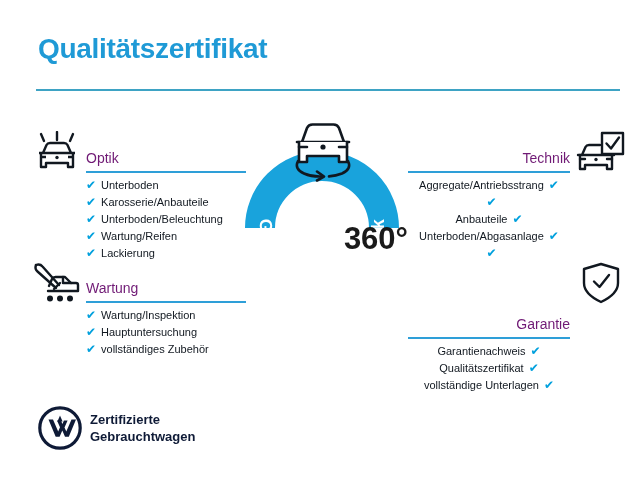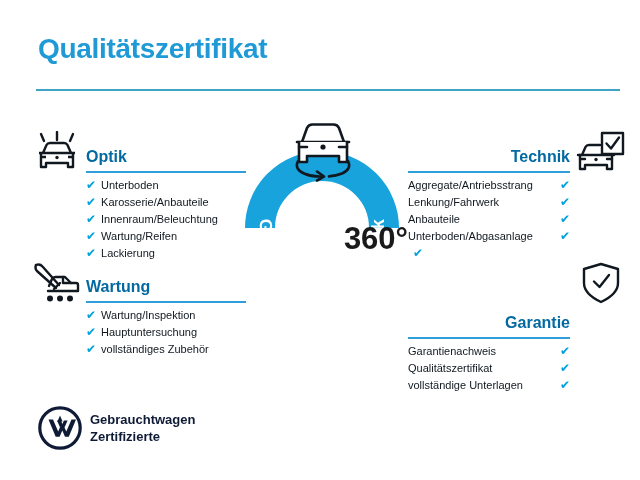--- a/index.html
+++ b/index.html
@@ -24,38 +24,38 @@
   .title-rule{
     position:absolute;left:28px;top:89px;width:584px;height:2px;
     background:#3ea3c4;
   }
 
   
   .section{position:absolute;}
   .sec-head{position:relative;height:24px;}
   .sec-title{
     position:absolute;bottom:1px;
-    font-size:16px;font-weight:bold;color:#0369a1;
+    font-size:14px;font-weight:normal;color:#701a75;
     white-space:nowrap;
   }
   .sec-left .sec-title{left:0;}
   .sec-right .sec-title{right:0;}
   .sec-rule{
     position:absolute;left:0;right:0;bottom:-6px;height:2px;
     background:#2e9fd8;
   }
   .sec-list{position:absolute;left:0;right:0;top:34px;}
   .sec-item{
     font-size:11px;color:#111820;
     line-height:17px;
     white-space:nowrap;
     display:flex;align-items:center;
   }
   .sec-left .sec-item{justify-content:flex-start;}
-  .sec-right .sec-item{justify-content:space-between;}
+  .sec-right .sec-item{justify-content:center;}
   .check{
     color:#00a0dd;font-size:12px;font-weight:bold;
     line-height:17px;
   }
   .sec-left .check{margin-right:5px;}
   .sec-right .check{margin-left:5px;}
 
   
   .sec-icon{position:absolute;}
 
@@ -115,21 +115,21 @@
       <div class="sec-item">
           <span class="check">✔</span>
           <span>Unterboden</span>
         </div>
       <div class="sec-item">
           <span class="check">✔</span>
           <span>Karosserie/Anbauteile</span>
         </div>
       <div class="sec-item">
           <span class="check">✔</span>
-          <span>Innenraum/Beleuchtung</span>
+          <span>Unterboden/Beleuchtung</span>
         </div>
       <div class="sec-item">
           <span class="check">✔</span>
           <span>Wartung/Reifen</span>
         </div>
       <div class="sec-item">
           <span class="check">✔</span>
           <span>Lackierung</span>
         </div>
     </div>
@@ -152,21 +152,20 @@
     <div class="sec-head">
       <div class="sec-title">Technik</div>
       <div class="sec-rule"></div>
     </div>
     <div class="sec-list">
       <div class="sec-item">
           <span>Aggregate/Antriebsstrang</span>
           <span class="check">✔</span>
         </div>
       <div class="sec-item">
-          <span>Lenkung/Fahrwerk</span>
           <span class="check">✔</span>
         </div>
       <div class="sec-item">
           <span>Anbauteile</span>
           <span class="check">✔</span>
         </div>
       <div class="sec-item">
           <span>Unterboden/Abgasanlage</span>
           <span class="check">✔</span>
         </div>
@@ -283,19 +282,19 @@
         <circle cx="22" cy="22" r="20.2" fill="none" stroke="#0e1a36" stroke-width="3.2"></circle>
         <g fill="#0e1a36">
           <path d="M22 9.5 L24.6 15.6 L19.4 15.6 Z"></path>
           <path d="M10.5 13.4 L15.0 13.4 L20.2 25.6 L22.0 21.3 L19.0 14.4 L23.0 14.4 L24.4 17.9
                    L25.9 14.4 L29.6 14.4 L26.5 21.4 L28.3 25.6 L33.5 13.4 L38.0 13.4
                    L30.8 30.8 L27.0 30.8 L24.3 24.6 L21.6 30.8 L17.7 30.8 Z"></path>
         </g>
       </svg>
     </div>
     <div class="foot-text">
+      <div>Zertifizierte</div>
       <div>Gebrauchtwagen</div>
-      <div>Zertifizierte</div>
     </div>
   </div>
 
   <div class="corner-mark"></div>
 </div>
 
 </body></html>

